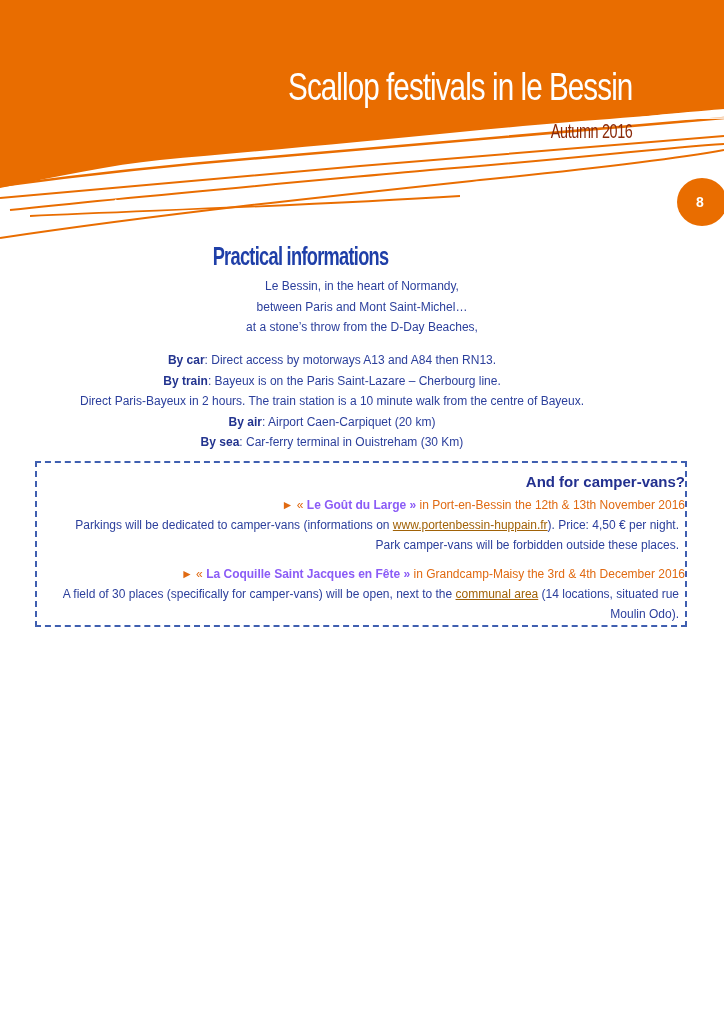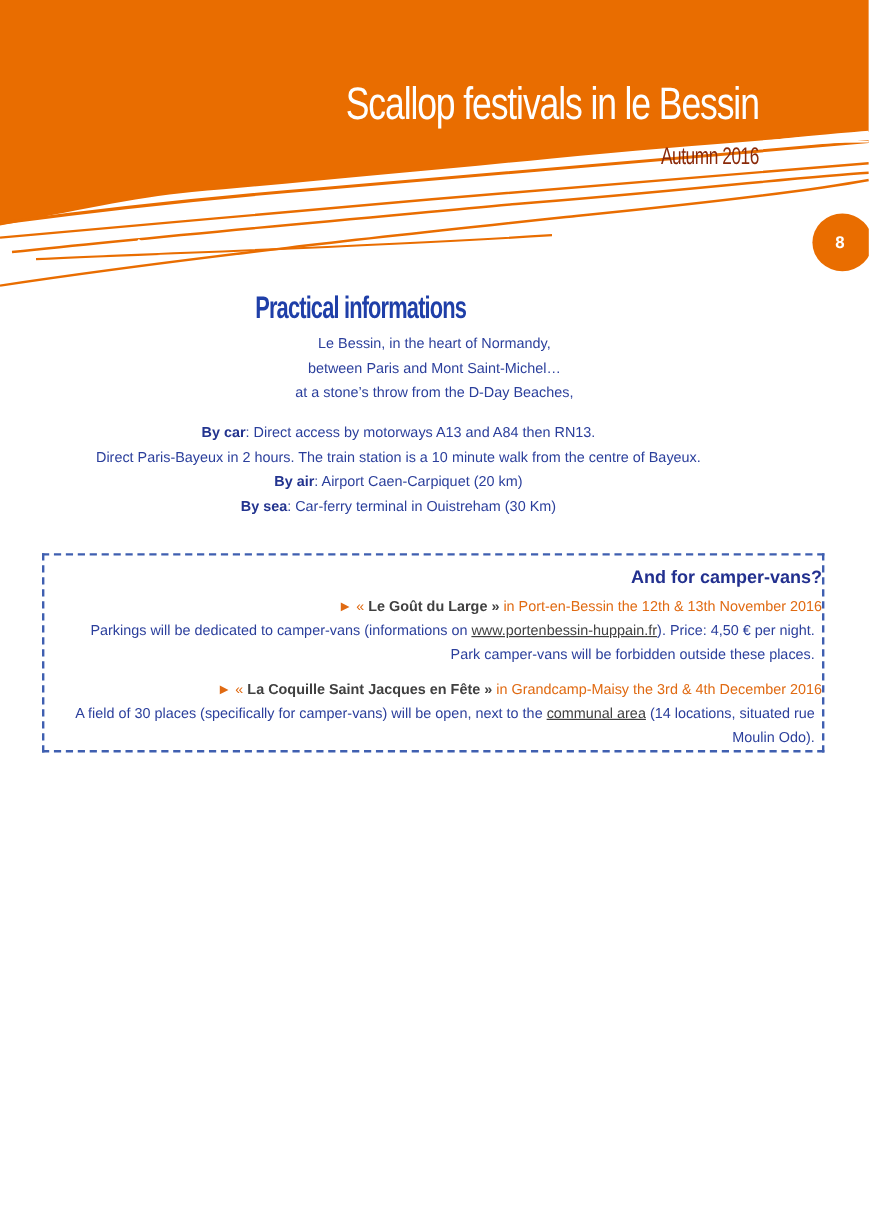--- a/index.html
+++ b/index.html
@@ -47,23 +47,23 @@
       position: absolute; left: 35px; top: 461px; width: 652px; height: 166px;
       box-sizing: border-box;
       border: 2px dashed #3f5fb0;
       color: #2b3f9c; font-size: 12px; text-align: right;
     }
     .camper-title {
       margin-top: 8px; font-size: 15px; font-weight: bold; color: #22308f;
       line-height: 22px;
     }
     .event-line { color: #e06a12; line-height: 20px; margin-top: 2px; }
-    .event-line b { color: #404040; }
+    .event-line b { color: #8b5cf6; }
     .body-line { line-height: 20px; padding: 0 6px; }
-    .link { color: #404040; text-decoration: underline; margin-top: 18px; }
+    .link { color: #a16207; text-decoration: underline; margin-top: 18px; }
     .gap { height: 7px; }
   </style>
 </head>
 <body>
 
 <svg class="header-bg" viewBox="0 0 724 250" width="724" height="250">
   <path d="M0 0 H724 V110 C650 116 560 122 460 132 C360 142 250 152 160 160 C110 165 60 176 0 188 Z" fill="#e96d00"></path>
   <path d="M0 186 C90 174 160 166 260 158 C380 148 520 136 724 118" stroke="#e96d00" stroke-width="2.5" fill="none"></path>
   <path d="M0 198 C120 188 240 176 360 166 C480 156 600 146 724 136" stroke="#e96d00" stroke-width="2" fill="none"></path>
   <path d="M10 210 C140 196 300 182 430 170 C560 160 660 148 724 144" stroke="#e96d00" stroke-width="2" fill="none"></path>
@@ -82,20 +82,21 @@
 <div class="section-title"><span>Practical informations</span></div>
 
 <div class="intro">
   <div>Le Bessin, in the heart of Normandy,</div>
   <div>between Paris and Mont Saint-Michel…</div>
   <div>at a stone’s throw from the D-Day Beaches,</div>
 </div>
 
 <div class="travel">
   <div><b>By car</b><span>: Direct access by motorways A13 and A84 then RN13.</span></div>
+  <div><b>By train</b><span>: Bayeux is on the Paris Saint-Lazare – Cherbourg line.</span></div>
   <div><span>Direct Paris-Bayeux in 2 hours. The train station is a 10 minute walk from the centre of Bayeux.</span></div>
   <div><b>By air</b><span>: Airport Caen-Carpiquet (20 km)</span></div>
   <div><b>By sea</b><span>: Car-ferry terminal in Ouistreham (30 Km)</span></div>
 </div>
 
 <div class="camper-box">
   <div class="camper-title">And for camper-vans?</div>
 
   <div class="event-line">
     <span>► « </span><b>Le Goût du Large »</b><span> in Port-en-Bessin the 12th &amp; 13th November 2016</span>

